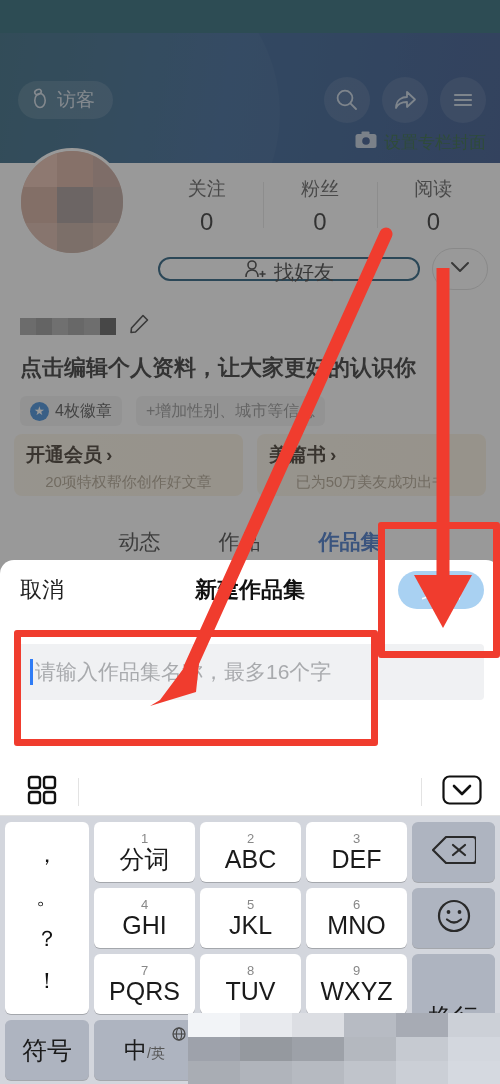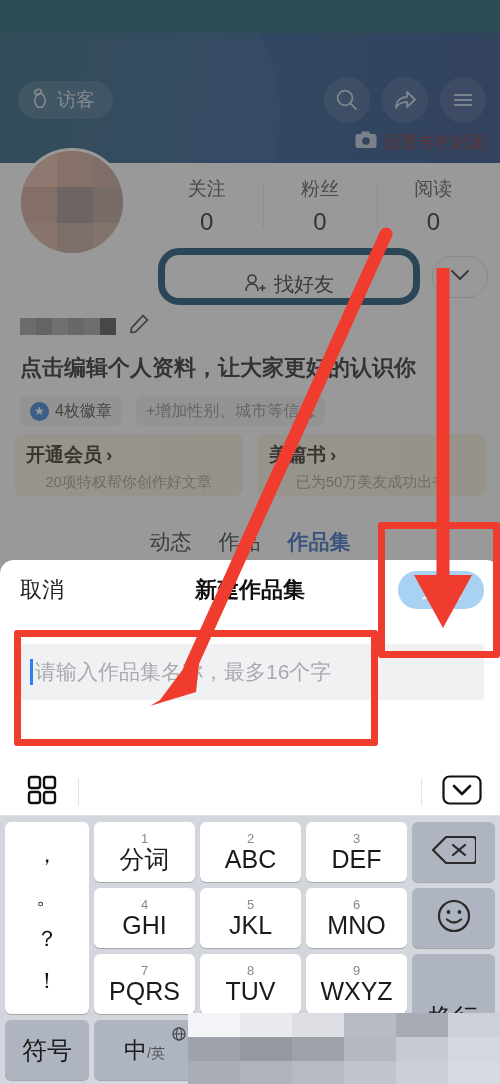--- a/index.html
+++ b/index.html
@@ -35,21 +35,21 @@
   }
   .hdr-icons { position: absolute; right: 14px; top: 44px; display: flex; gap: 12px; }
   .hdr-icon {
     width: 46px; height: 46px; border-radius: 50%;
     background: rgba(255,255,255,0.10);
     display: flex; align-items: center; justify-content: center;
   }
   .cover-set {
     position: absolute; right: 14px; top: 131px;
     display: flex; align-items: center; gap: 7px;
-    color: #7f1d1d; font-size: 17px; padding-left: 34px;
+    color: #14532d; font-size: 17px; padding-left: 34px;
   }
 
   .white-body { position: absolute; top: 163px; left: 0; width: 500px; bottom: 0; background: #fff; }
 
   .avatar {
     position: absolute; left: 18px; top: 148px; width: 108px; height: 108px;
     border-radius: 50%; border: 3px solid #fff; overflow: hidden;
     background: #d8b6a8;
   }
   .avatar .mosaic { position: absolute; inset: 0; }
@@ -61,22 +61,22 @@
   .stat + .stat::before {
     content: ""; position: absolute; left: 0; top: 6px; width: 1px; height: 46px;
     background: #e4e4e4;
   }
   .stat-label { font-size: 19px; color: #4e4e4e; }
   .stat-value { font-size: 24px; color: #1c1c1c; margin-top: 6px; }
 
   .action-row { position: absolute; left: 158px; top: 248px; width: 330px;
     display: flex; align-items: center; gap: 12px; }
   .find-friend {
-    flex: 1; height: 57px; border: 7px solid #0c4a6e; border-radius: 21px;
-    display: flex; align-items: flex-end; justify-content: center; gap: 8px;
+    flex: 1; height: 24px; border: 2px solid #0c4a6e; border-radius: 21px;
+    display: flex; align-items: flex-start; justify-content: center; gap: 8px;
     font-size: 20px; color: #2b2b2b;
   }
   .chev-btn { width: 56px; height: 42px; border: 1px solid #dcdcdc; border-radius: 21px;
     display: flex; align-items: center; justify-content: center; }
 
   .nickname-row { position: absolute; left: 20px; top: 313px; display: flex; align-items: center; gap: 12px; }
   .nick-mosaic { width: 96px; height: 17px; position: relative; }
   .tagline { position: absolute; left: 20px; top: 353px; font-size: 22px; color: #1d1d1d; font-weight: bold; }
 
   .badge-row { position: absolute; left: 20px; top: 396px; display: flex; align-items: center; gap: 14px; }
@@ -89,21 +89,21 @@
   .addinfo-chip { height: 30px; padding: 0 10px; background: #f2f2f2; border-radius: 6px;
     display: flex; align-items: center; font-size: 16px; color: #8c8c8c; }
 
   .promo-row { position: absolute; left: 14px; top: 434px; width: 472px; display: flex; gap: 14px; }
   .promo-card { flex: 1; height: 62px; border-radius: 8px; padding: 8px 12px;
     background: linear-gradient(90deg, #fbf4e6, #faf1e0); }
   .promo-title { font-size: 19px; font-weight: bold; color: #2a2114; display: flex; align-items: center; gap: 4px;}
   .promo-sub { font-size: 15px; color: #a79a84; margin-top: 5px; text-align: center; }
 
   .tabs { position: absolute; left: 0; top: 528px; width: 500px; display: flex;
-    justify-content: center; gap: 27px; font-size: 21px; }
+    justify-content: center; gap: 58px; font-size: 21px; }
   .tab { color: #333; }
   .tab.active { color: #2d66c3; font-weight: bold; }
 
   
   .dim { position: absolute; inset: 0; background: rgba(70,70,70,0.55); }
 
   
   .sheet { position: absolute; left: 0; top: 560px; width: 500px; height: 208px;
     background: #ffffff; border-radius: 14px 14px 0 0; }
   .sheet-bar { position: relative; height: 60px; display: flex; align-items: center; }

